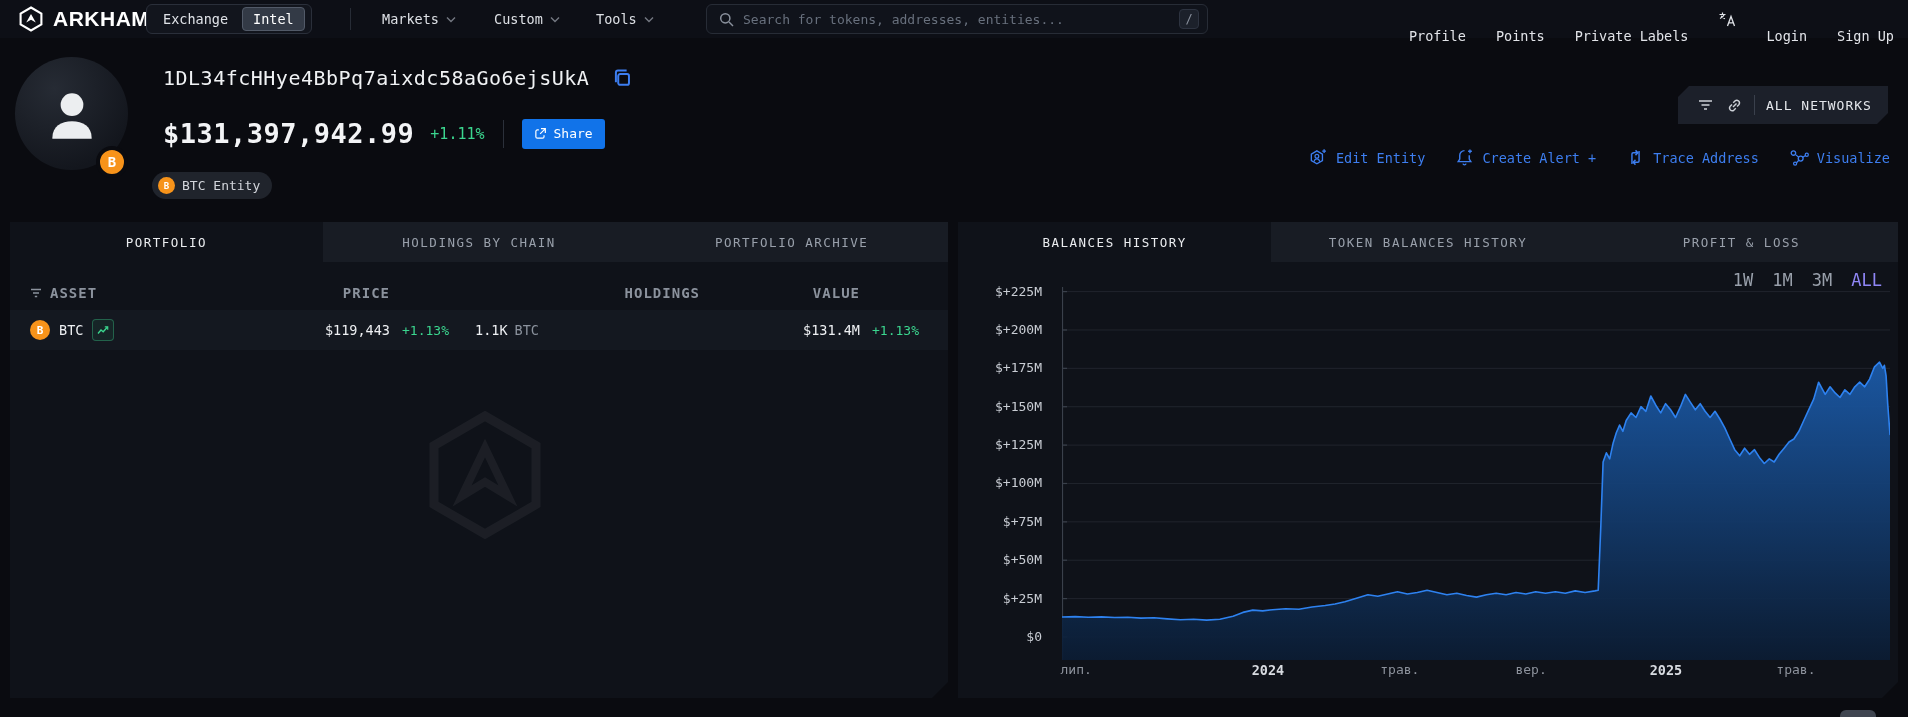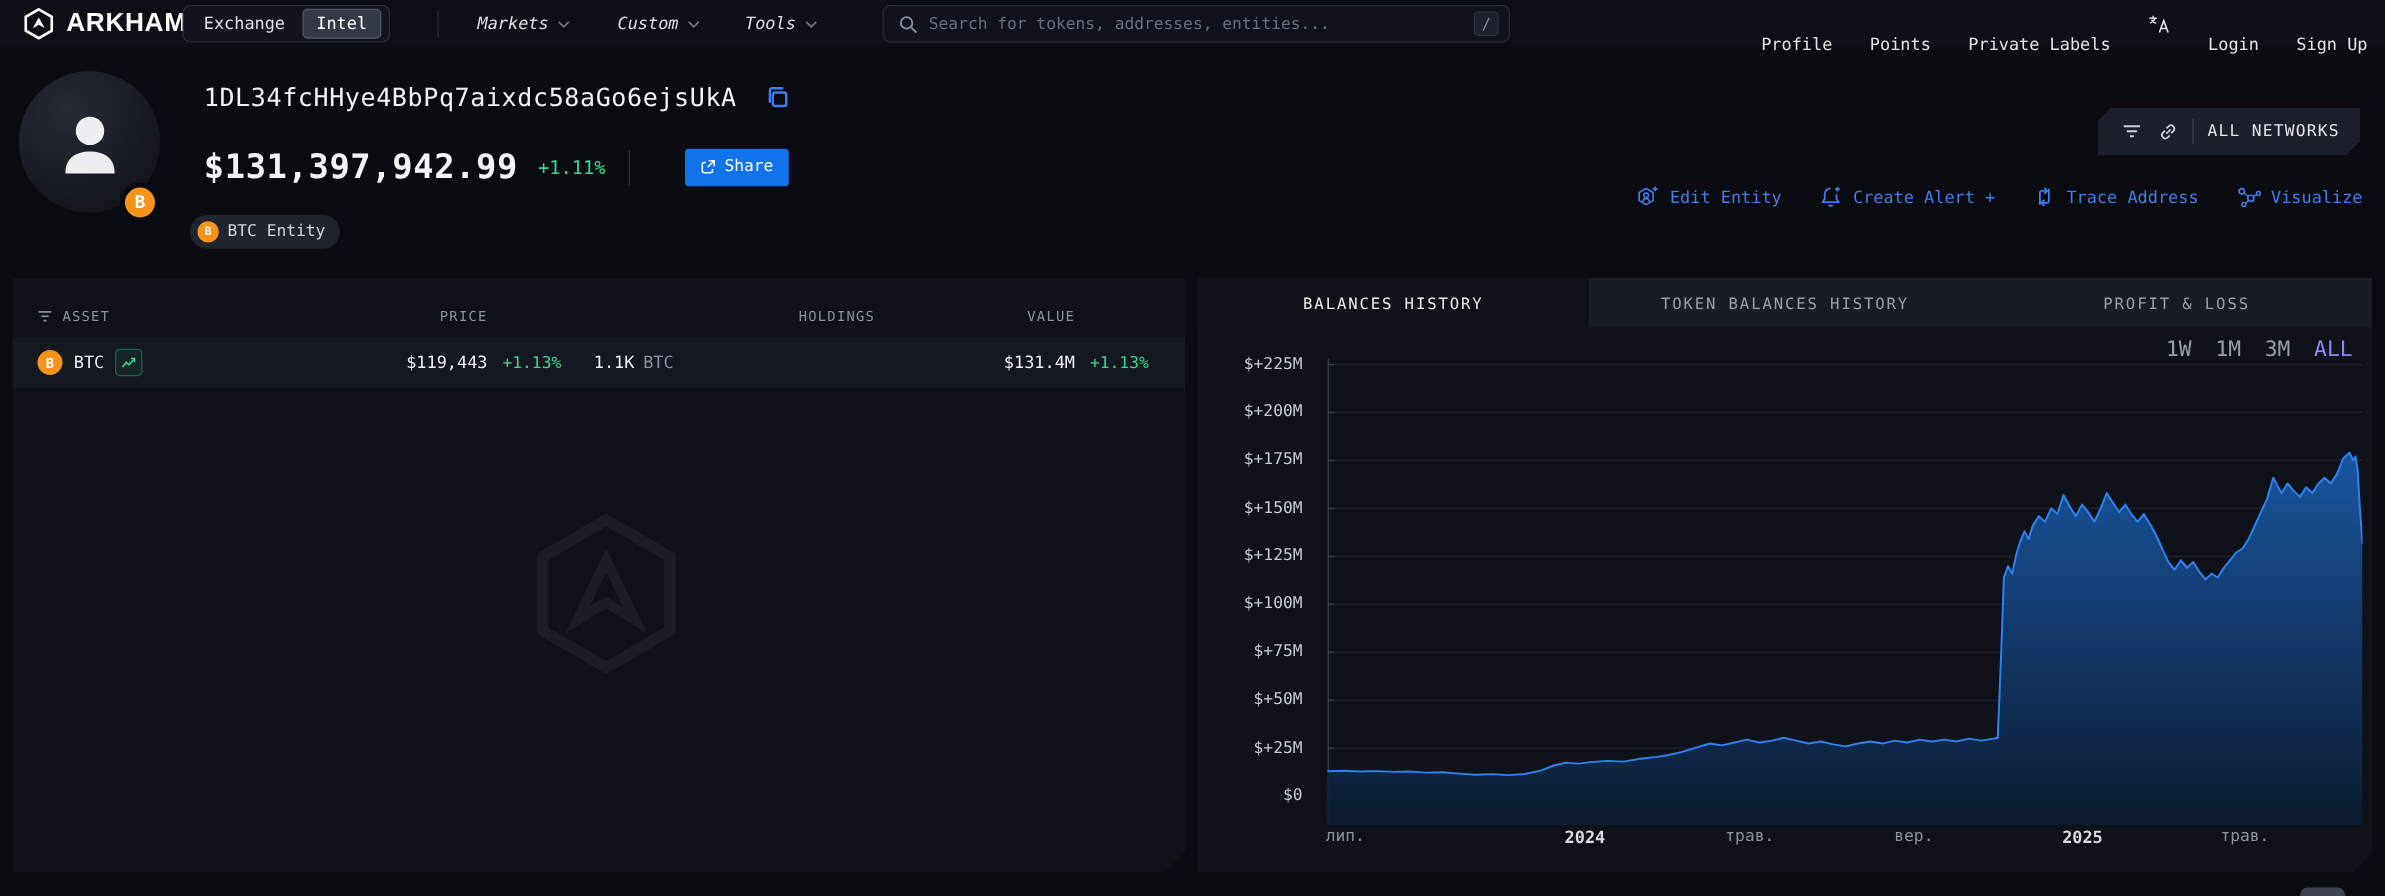--- a/index.html
+++ b/index.html
@@ -15,21 +15,21 @@
   svg{display:block}
   
   .topbar{position:absolute;left:0;top:0;width:1908px;height:38px;background:var(--nav);display:flex;align-items:center;}
   .brand{position:absolute;left:18px;top:0;height:38px;display:flex;align-items:center;gap:9px;}
   .brand .wordmark{font-family:"Liberation Sans",sans-serif;font-weight:bold;font-size:21px;letter-spacing:.5px;color:#fff;}
   .mode-toggle{position:absolute;left:146px;top:4px;height:30px;display:flex;align-items:center;gap:4px;
     background:#12151d;border:1px solid #2a2f3a;border-radius:6px;padding:0 6px;}
   .mode-opt{font-size:13.5px;color:#dfe2e7;padding:3px 10px;border-radius:4px;cursor:pointer;}
   .mode-opt.sel{background:#333a46;border:1px solid #525a68;color:#fff;}
   .nav-divider{position:absolute;left:350px;top:8px;width:1px;height:22px;background:#272c36;}
-  .nav-menu{position:absolute;top:0;height:38px;display:flex;align-items:center;gap:7px;font-size:13.5px;color:#dde0e5;cursor:pointer;font-style:italic;}
+  .nav-menu{position:absolute;top:0;height:38px;display:flex;align-items:center;gap:7px;font-size:13.5px;color:#dde0e5;cursor:pointer;}
   .chev{opacity:.65}
   .searchbox{position:absolute;left:706px;top:4px;width:502px;height:30px;background:#10131b;border:1px solid #272c36;border-radius:6px;
     display:flex;align-items:center;padding:0 8px 0 12px;gap:9px;}
   .searchbox input{flex:1;background:transparent;border:none;outline:none;color:#cfd3da;font:inherit;font-size:13px;}
   .searchbox input::placeholder{color:#68707d;}
   .slash-badge{width:20px;height:20px;border-radius:4px;background:#1c212b;border:1px solid #2d3340;color:#8a919d;
     font-size:12px;display:flex;align-items:center;justify-content:center;}
   .nav-right{position:absolute;right:14px;top:0;height:38px;display:flex;align-items:center;gap:30px;font-size:13.5px;color:#e2e4e9;}
   .nav-right .nav-link{cursor:pointer;white-space:nowrap;margin-top:34px;}
   
@@ -37,21 +37,21 @@
     background:radial-gradient(circle at 35% 28%,#262b34,#13161d 75%);display:flex;align-items:center;justify-content:center;}
   .btc-badge{position:absolute;right:0px;bottom:-8px;width:32px;height:32px;border-radius:50%;background:var(--orange);
     border:4px solid var(--bg);color:#fff;font-size:14px;font-weight:bold;display:flex;align-items:center;justify-content:center;}
   .addr-row{position:absolute;left:163px;top:66px;display:flex;align-items:center;gap:22px;}
   .address{font-size:20px;letter-spacing:.5px;color:#f0f2f4;}
   .value-row{position:absolute;left:163px;top:118px;display:flex;align-items:center;}
   .balance{font-size:27px;font-weight:bold;letter-spacing:.5px;color:#f3f4f6;}
   .balance-change{font-size:15px;color:var(--green);margin-left:16px;}
   .vdiv{width:1px;height:28px;background:#2b303a;margin:0 18px;}
   .share-btn{height:30px;background:var(--share);border:none;border-radius:3px;color:#fff;font:inherit;font-size:13px;
-    display:flex;align-items:center;gap:7px;padding:0 12px;cursor:pointer;margin-left:26px;}
+    display:flex;align-items:center;gap:7px;padding:0 12px;cursor:pointer;}
   .tag-pill{position:absolute;left:152px;top:172px;height:27px;background:#20242c;border-radius:14px;
     display:flex;align-items:center;gap:7px;padding:0 12px 0 6px;font-size:13px;color:#d2d5db;}
   .coin-dot{width:17px;height:17px;border-radius:50%;background:var(--orange);color:#fff;font-size:9px;font-weight:bold;
     display:flex;align-items:center;justify-content:center;}
   .networks-btn{position:absolute;left:1678px;top:86px;width:210px;height:38px;background:#1c202a;
     clip-path:polygon(11px 0,100% 0,100% calc(100% - 11px),calc(100% - 11px) 100%,0 100%,0 11px);
     display:flex;align-items:center;gap:11px;padding:0 14px 0 20px;cursor:pointer;}
   .networks-btn .nv{width:1px;height:20px;background:#3a404c;}
   .networks-label{font-size:13px;letter-spacing:1px;color:#e4e6eb;}
   .actions-row{position:absolute;right:18px;top:148px;display:flex;align-items:center;gap:30px;}
@@ -60,21 +60,21 @@
   .panel{position:absolute;top:222px;height:476px;background:var(--panel);
     clip-path:polygon(0 0,100% 0,100% calc(100% - 16px),calc(100% - 16px) 100%,0 100%);}
   .panel.left{left:10px;width:938px;}
   .panel.right{left:958px;width:940px;}
   .tabs{display:flex;height:40px;background:var(--strip);}
   .tab{flex:1;display:flex;align-items:center;justify-content:center;font-size:12.5px;letter-spacing:1.5px;
     color:#99a0ab;cursor:pointer;}
   .tab.active{background:var(--panel);color:#eaecef;}
   
   .grid6{display:grid;grid-template-columns:170px 190px 85px 225px 160px 1fr;align-items:center;padding:0 20px;}
-  .thead{height:34px;margin-top:14px;font-size:11px;letter-spacing:1px;color:#8b929d;}
+  .thead{height:34px;margin-top:14px;font-size:14px;letter-spacing:1px;color:#8b929d;font-weight:bold;}
   .th.num{text-align:right;}
   .th.asset{display:flex;align-items:center;gap:8px;}
   .prow{height:40px;background:var(--row);font-size:13.5px;}
   .cell-num{text-align:right;color:#eef0f3;}
   .cell-chg{color:var(--green);padding-left:12px;font-size:13px;}
   .asset-cell{display:flex;align-items:center;gap:9px;}
   .asset-label{color:#eef0f3;}
   .holdings-cell{display:flex;gap:7px;}
   .holdings-cell .unit{color:#8b929d;}
   .spark-badge{width:22px;height:22px;border-radius:4px;background:rgba(59,214,143,.07);border:1px solid rgba(59,214,143,.35);
@@ -230,20 +230,25 @@
       <circle cx="10.5" cy="9" r="2.2" fill="none" stroke="#3d7ef0" stroke-width="1.2"></circle>
       <circle cx="16" cy="5.5" r="1.4" fill="none" stroke="#3d7ef0" stroke-width="1.1"></circle>
       <circle cx="5.5" cy="13.5" r="1.4" fill="none" stroke="#3d7ef0" stroke-width="1.1"></circle>
       <path d="M5.6 5.2l3.2 2.6M12.5 7.8l2.3-1.6M6.8 12.7l2-2.2" stroke="#3d7ef0" stroke-width="1.1"></path>
     </svg>
     <span>Visualize</span>
   </span>
 </div>
 
 <section class="panel left">
+  <div class="tabs">
+    <div class="tab active">PORTFOLIO</div>
+    <div class="tab">HOLDINGS BY CHAIN</div>
+    <div class="tab">PORTFOLIO ARCHIVE</div>
+  </div>
 
   <div class="grid6 thead">
     <div class="th asset">
       <svg width="12" height="11" viewBox="0 0 12 11">
         <path d="M1 1.5h10M3 5h6M4.8 8.5h2.4" stroke="#8b929d" stroke-width="1.3"></path>
       </svg>
       <span>ASSET</span>
     </div>
     <div class="th num">PRICE</div>
     <div class="th"></div>

